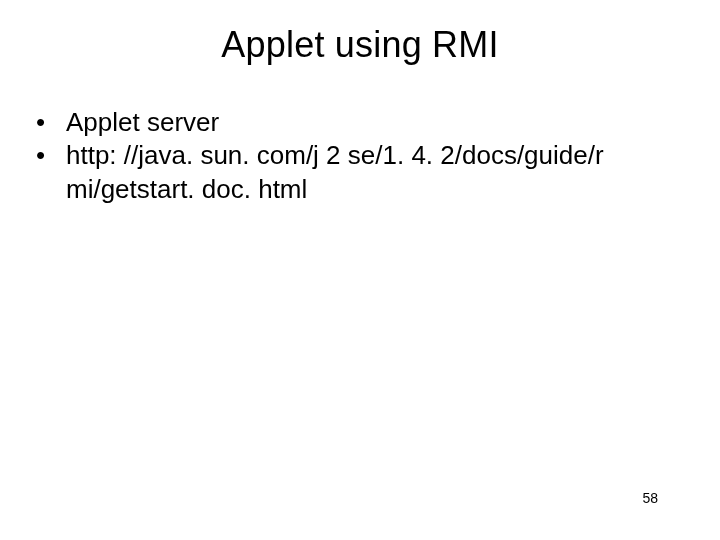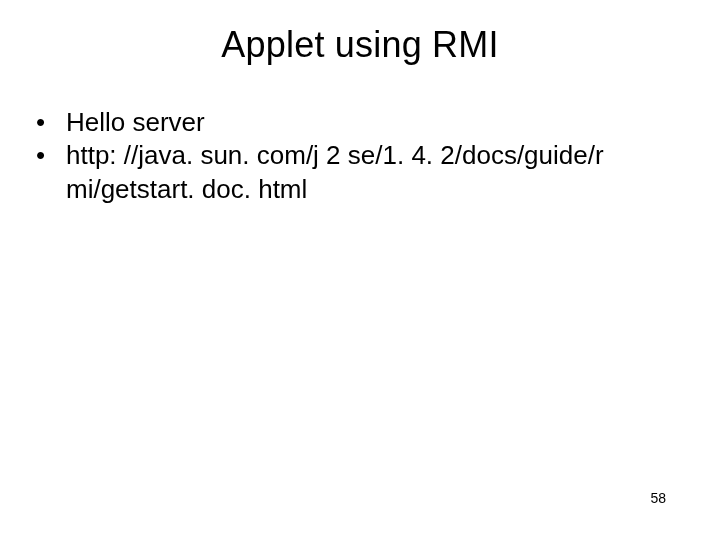--- a/index.html
+++ b/index.html
@@ -42,38 +42,38 @@
     }
     .bullets > li::before {
       content: "•";
       position: absolute;
       left: 0;
       top: 0;
       font-size: 26px;
     }
     .page-number {
       position: absolute;
-      right: 54px;
+      right: 62px;
       bottom: 34px;
       font-size: 14px;
       color: #000;
     }
     .wrap {
       word-break: break-word;
     }
   </style>
 </head>
 <body>
 
 <div class="slide">
   <h1 class="title">Applet using RMI</h1>
 
   <ul class="bullets">
     <li>
-      <span>Hello server</span>
+      <span>Applet server</span>
     </li>
     <li class="wrap">
       <span>http: //java. sun. com/j 2 se/1. 4. 2/docs/guide/r mi/getstart. doc. html</span>
     </li>
   </ul>
 
   <div class="page-number">58</div>
 </div>
 
 </body></html>

